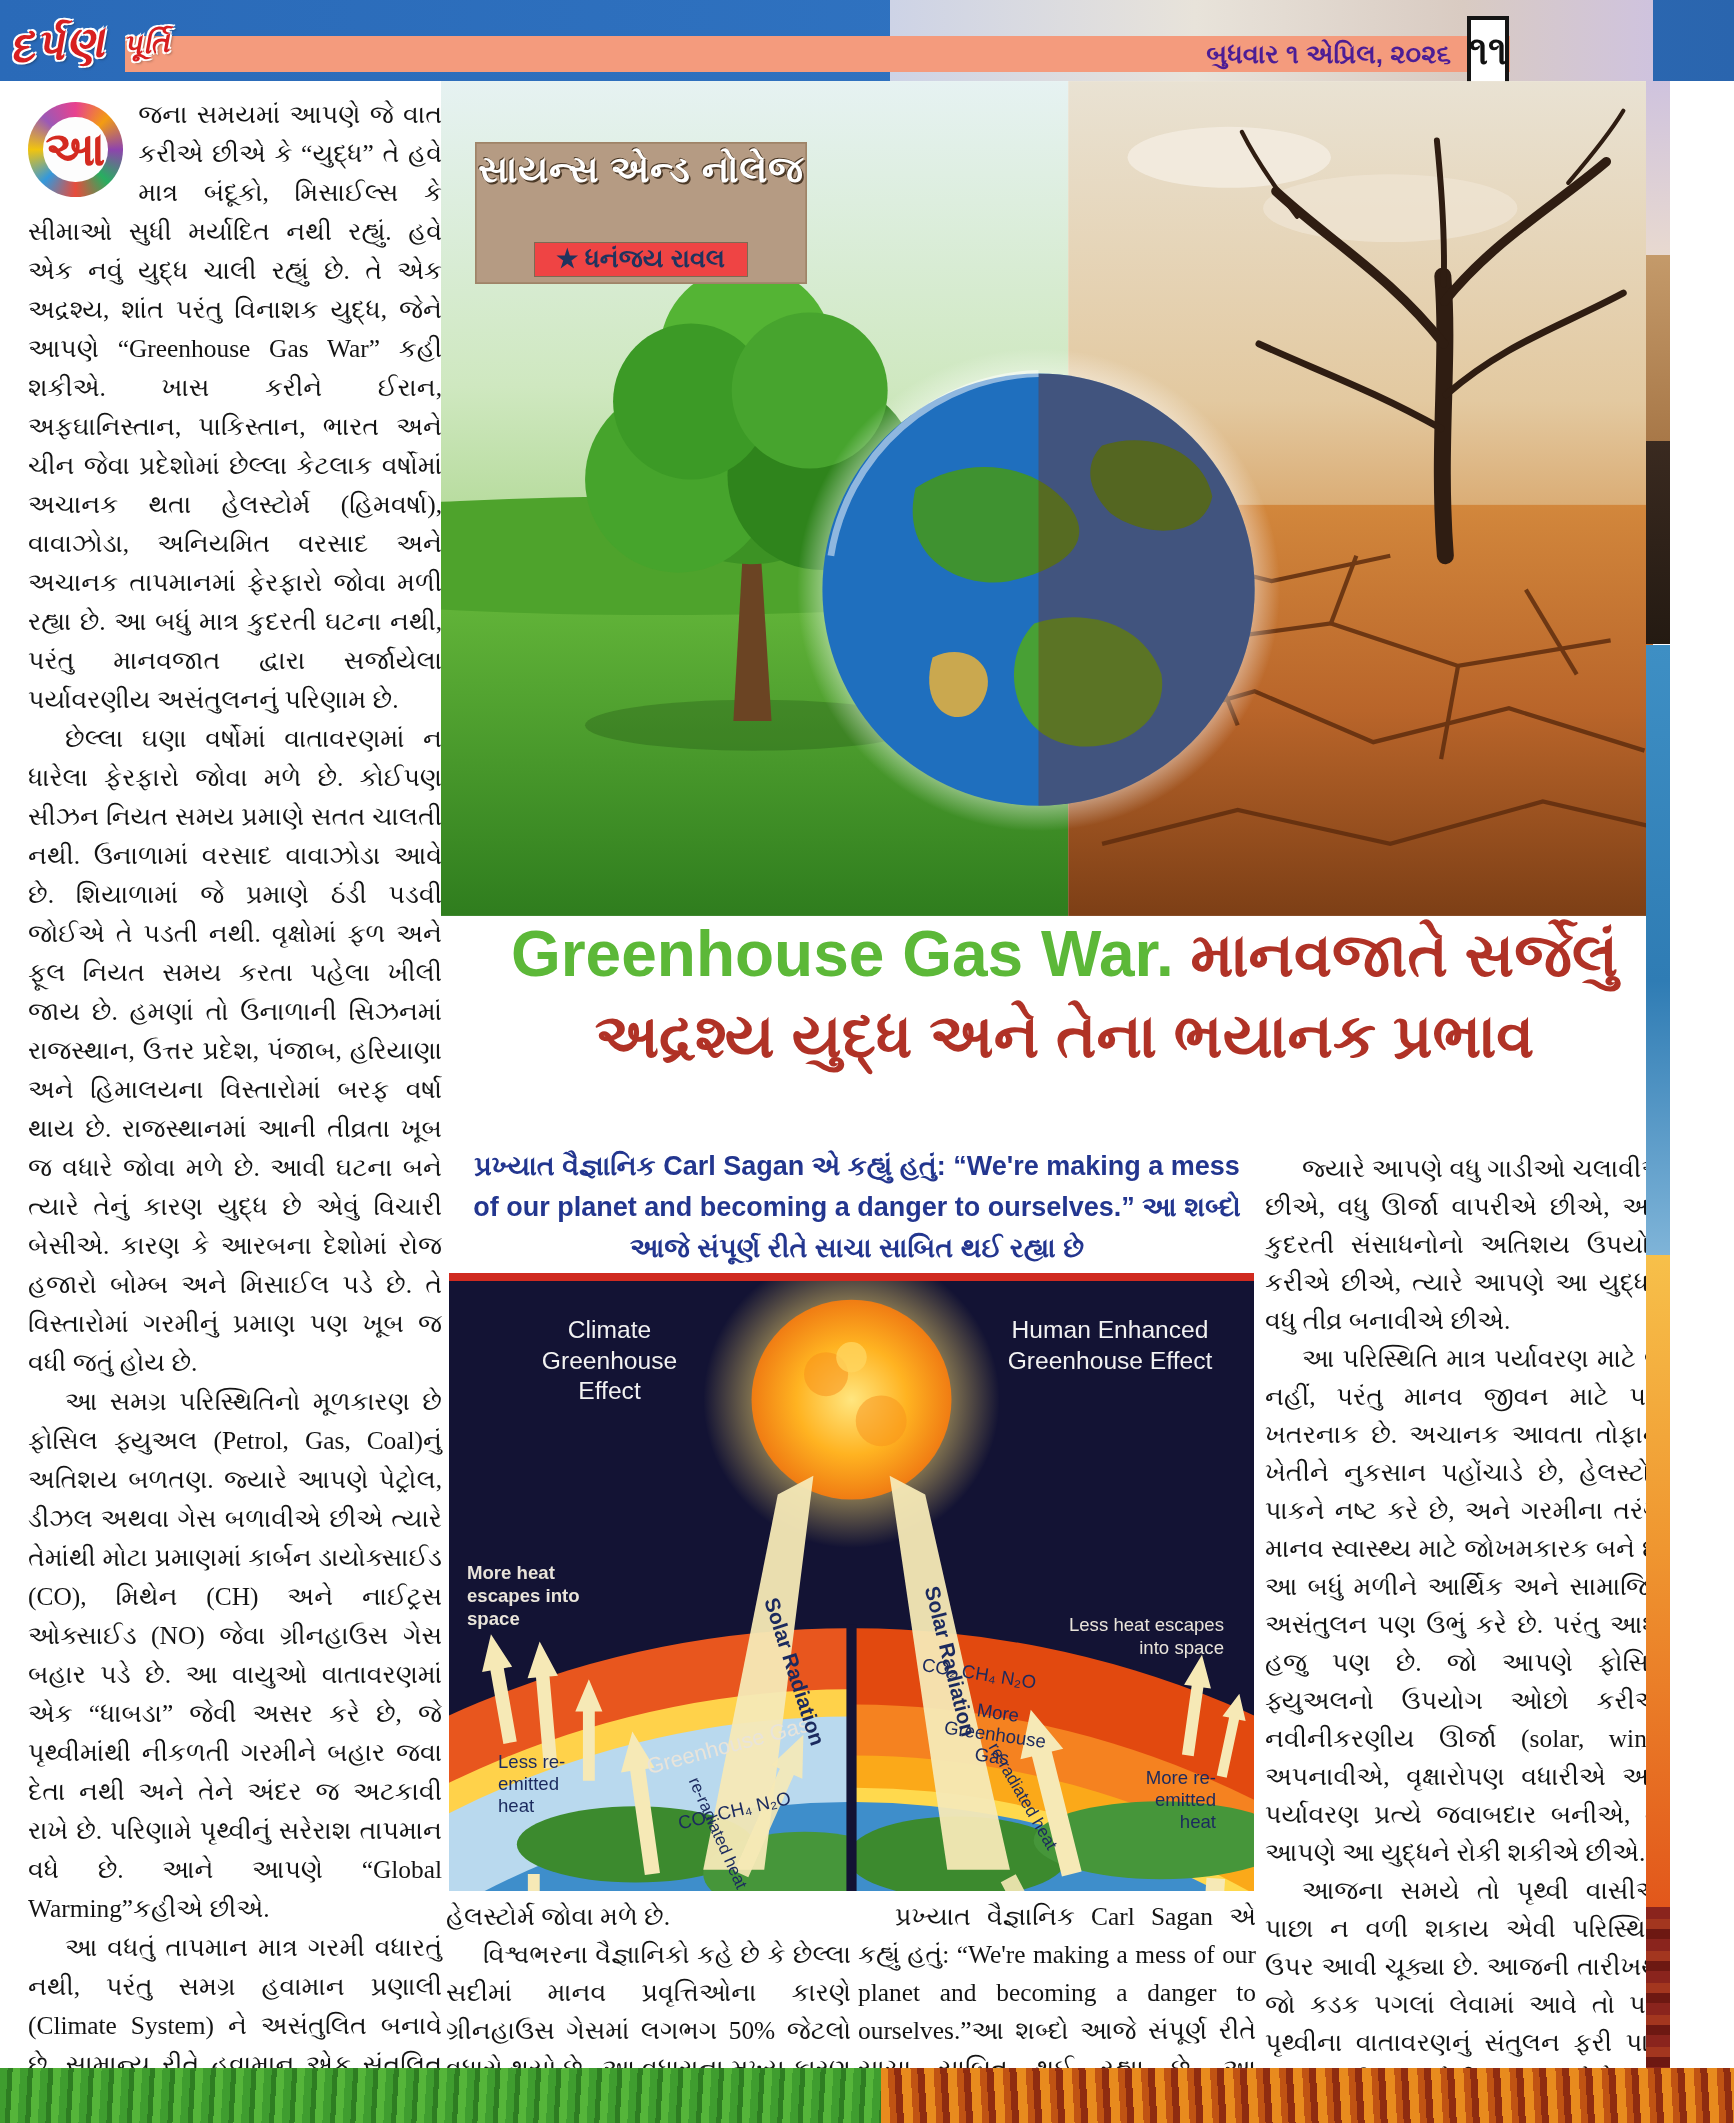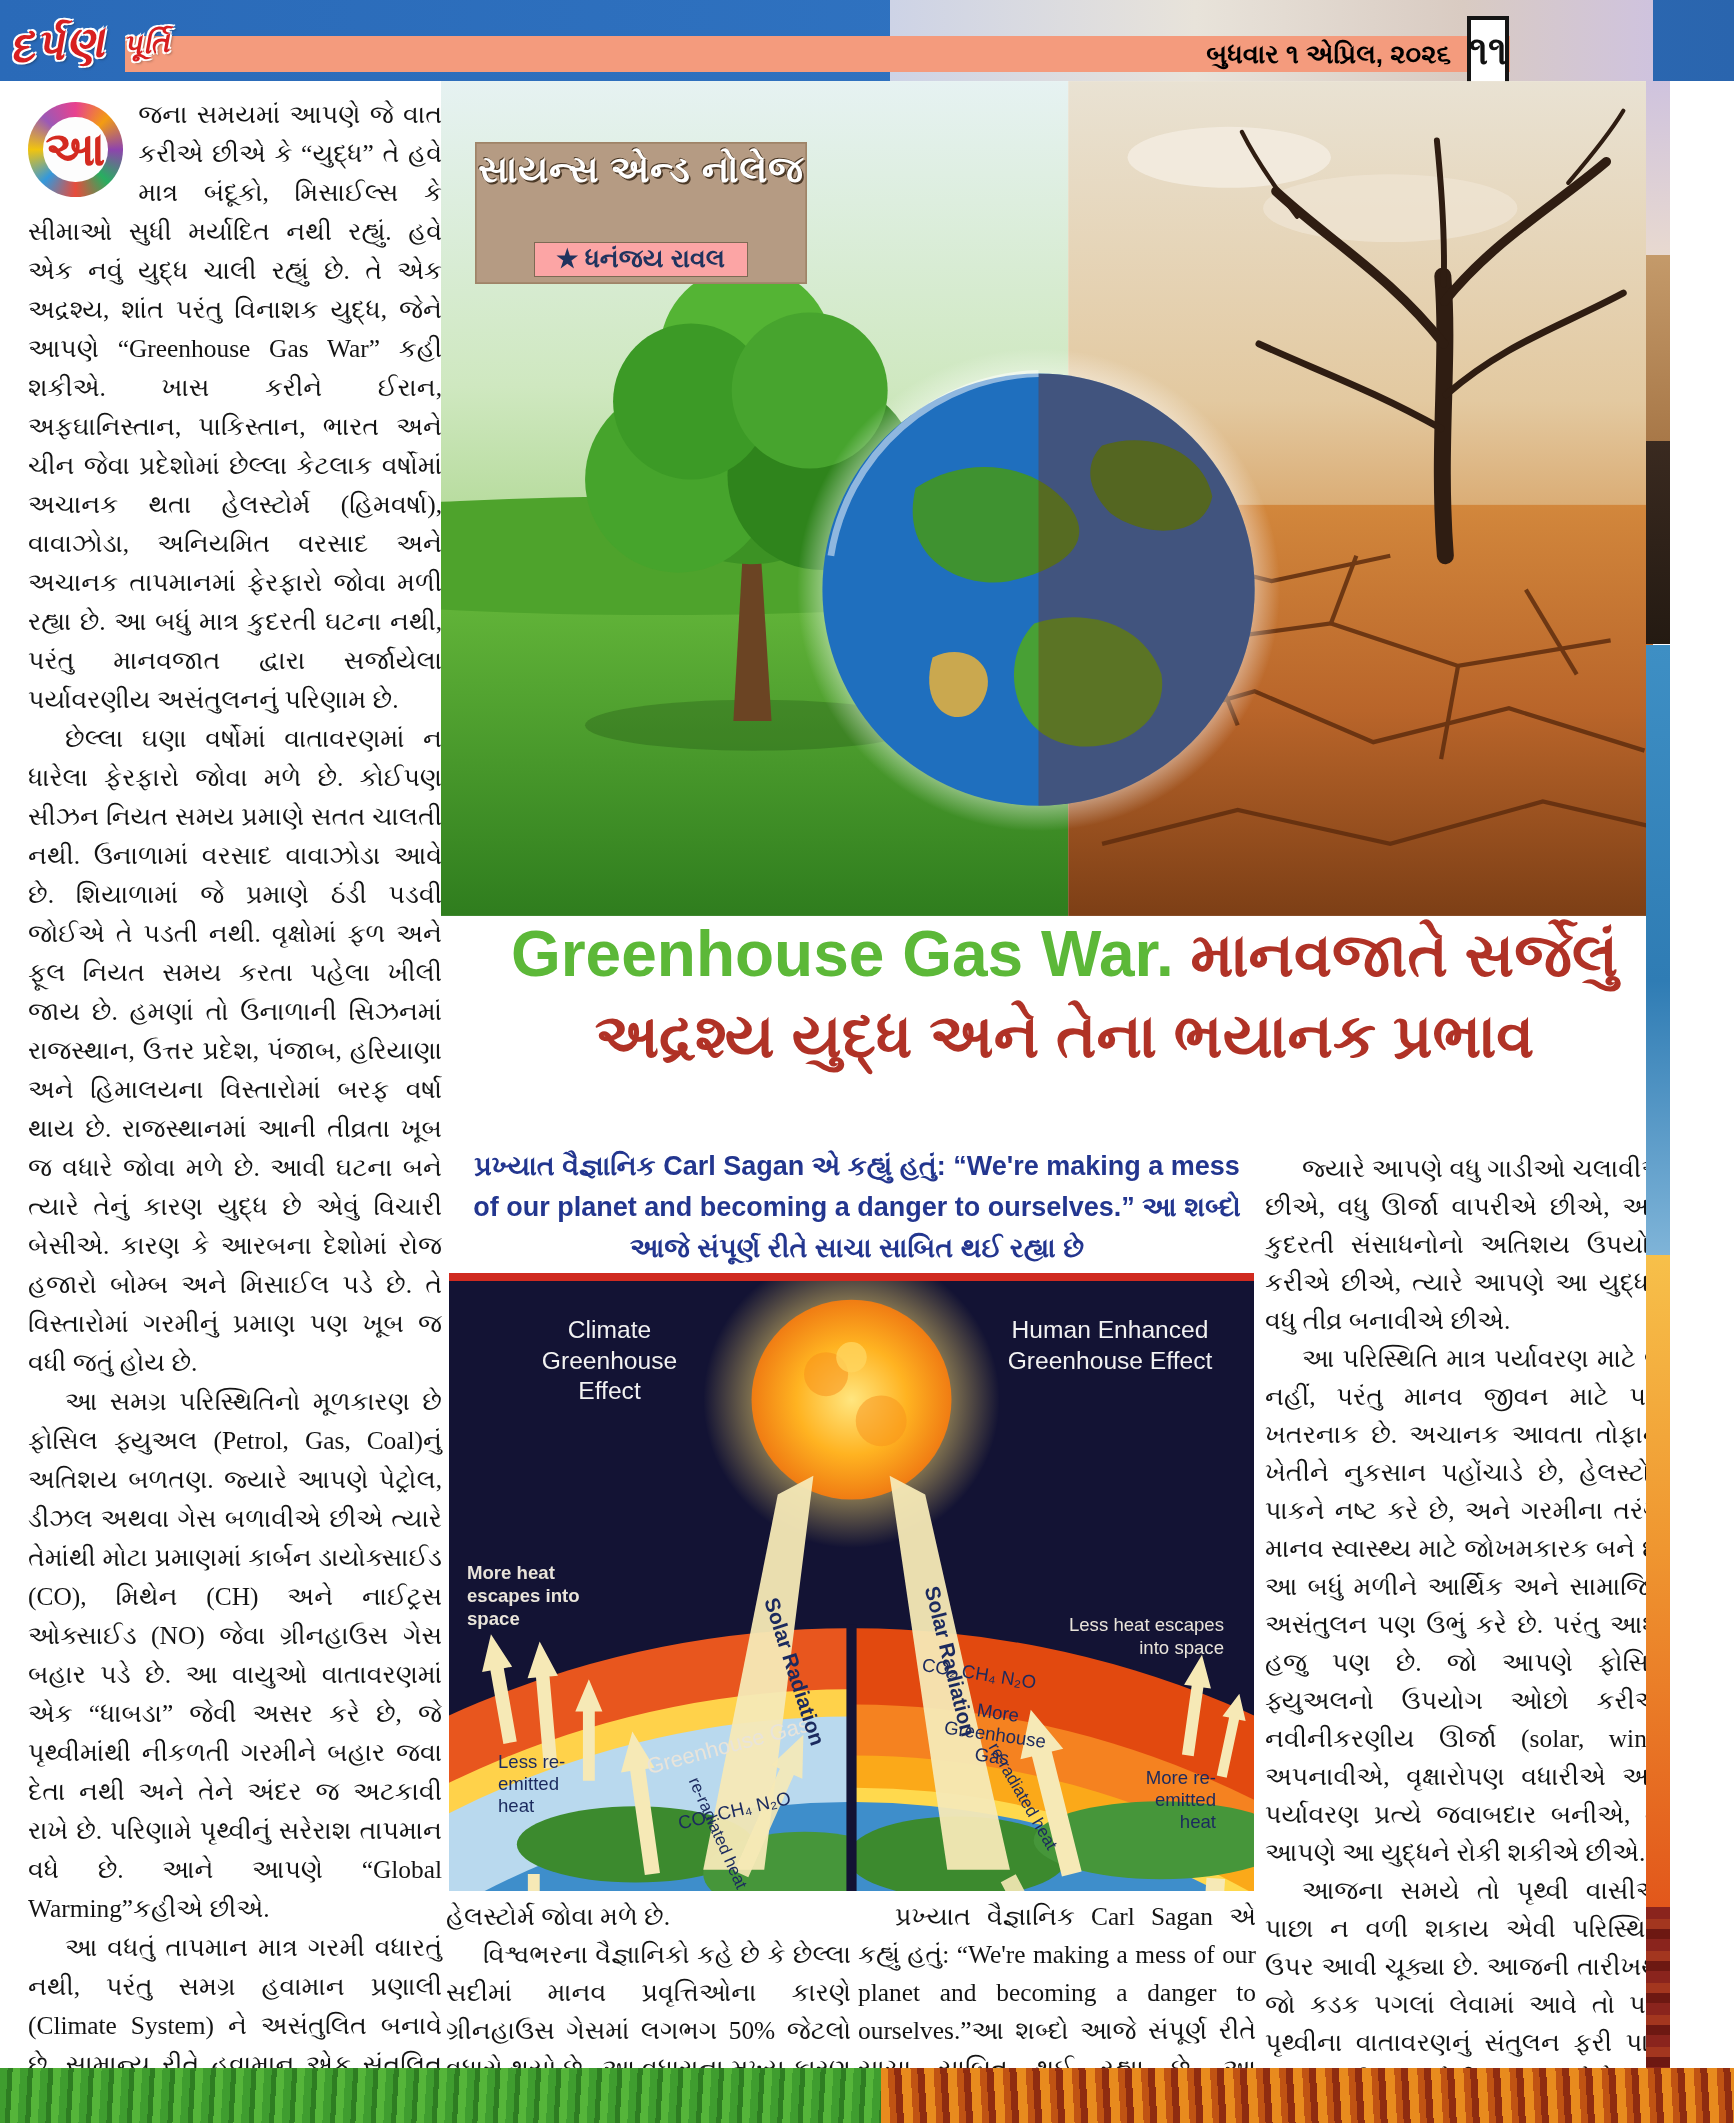--- a/index.html
+++ b/index.html
@@ -11,32 +11,32 @@
   .sky-bleed{position:absolute;left:890px;top:0;width:763px;height:81px;
      background:linear-gradient(90deg,#cdd3e6 0%,#e8e3da 40%,#d9cbc2 75%,#cfc3de 100%);}
   .logo{position:absolute;left:8.5px;top:3.4px;width:254px;height:75px;
      font-family:"DejaVu Serif",serif;font-style:italic;font-weight:bold;color:#d81f20;
      font-size:44px;line-height:71px;letter-spacing:1.7px;
      text-shadow:-1.7px -1.7px 0 #fff,1.7px -1.7px 0 #fff,-1.7px 1.7px 0 #fff,1.7px 1.7px 0 #fff,2.5px 2.5px 2.5px rgba(0,0,0,.35);
      transform:rotate(-4deg);}
   .logo .logo-sub{font-size:29px;}
   .salmon-bar{position:absolute;left:125px;top:36px;width:1385px;height:36px;background:#f49b7d;}
   .date-text{position:absolute;right:59px;top:2.5px;font-family:"Liberation Sans",sans-serif;
-     font-weight:bold;font-size:26px;color:#000000;}
+     font-weight:bold;font-size:26px;color:#4c1d95;}
   .pagenum-box{position:absolute;left:1467px;top:16px;width:42px;height:71px;background:#ffffff;
      border:4.2px solid #151515;box-sizing:border-box;display:flex;align-items:center;justify-content:center;
      font-family:"Liberation Sans",sans-serif;font-weight:bold;font-size:39px;color:#111;}
   
   .main-photo{position:absolute;left:441px;top:81px;width:1212px;height:835px;overflow:hidden;}
   
   .masthead{position:absolute;left:475px;top:142px;width:332px;height:142px;background:#b59b83;
      box-shadow:0 0 0 1.7px #9f8468 inset;display:flex;flex-direction:column;align-items:center;justify-content:center;gap:42px;}
   .masthead-title{font-family:"Liberation Sans",sans-serif;font-weight:bold;font-size:37px;color:#ffffff;
      text-shadow:1.7px 1.7px 0 #4c3a28,-0.8px -0.8px 0 #4c3a28;letter-spacing:0.8px;}
-  .masthead-author{margin-top:8.5px;background:#fca5a5;border:0.8px solid #7d6a54;padding:1.7px 22px;
+  .masthead-author{margin-top:8.5px;background:#ef4444;border:0.8px solid #7d6a54;padding:1.7px 22px;
      font-family:"Liberation Sans",sans-serif;font-weight:bold;font-size:25.4px;color:#20335e;}
   
   .left-col{position:absolute;left:28px;top:95px;width:414px;height:1945px;
      font-size:25.4px;line-height:39px;text-align:justify;color:#141414;}
   .left-col p{margin:0;text-indent:37px;}
   .left-col p.first{text-indent:0;}
   .dropcap-badge{float:left;width:95px;height:95px;margin:6.8px 15.3px 3.4px 0;position:relative;}
   .petal-ring{position:absolute;inset:0;border-radius:50%;
      background:conic-gradient(#e8418f,#f39c12,#8e44ad,#27ae60,#e74c3c,#3498db,#f1c40f,#9b59b6,#e8418f);}
   .badge-center{position:absolute;inset:15.3px;background:#fdfdfd;border-radius:50%;

